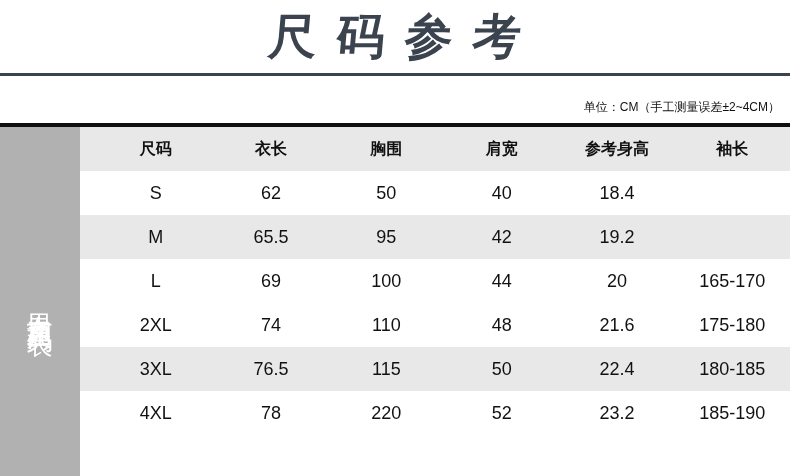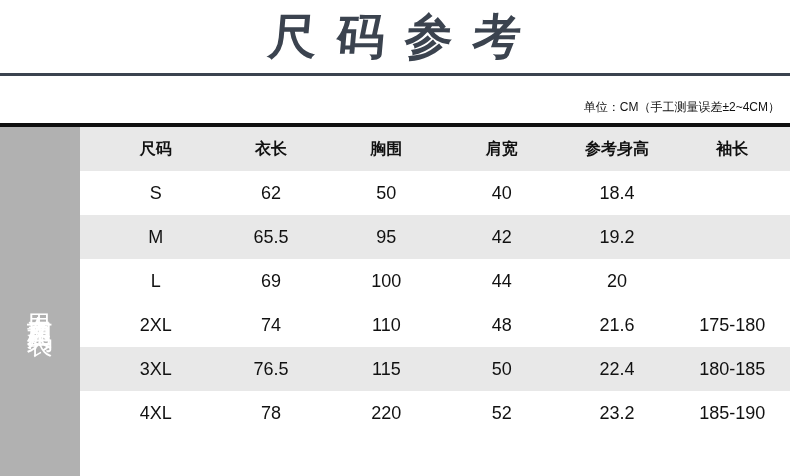--- a/index.html
+++ b/index.html
@@ -131,20 +131,21 @@
             <div class="cell">95</div>
             <div class="cell">42</div>
             <div class="cell">19.2</div>
           </div>
           <div class="trow">
             <div class="cell">L</div>
             <div class="cell">69</div>
             <div class="cell">100</div>
             <div class="cell">44</div>
             <div class="cell">20</div>
+            <div class="cell">165-170</div>
           </div>
           <div class="trow">
             <div class="cell">2XL</div>
             <div class="cell">74</div>
             <div class="cell">110</div>
             <div class="cell">48</div>
             <div class="cell">21.6</div>
             <div class="cell">175-180</div>
           </div>
           <div class="trow alt">

